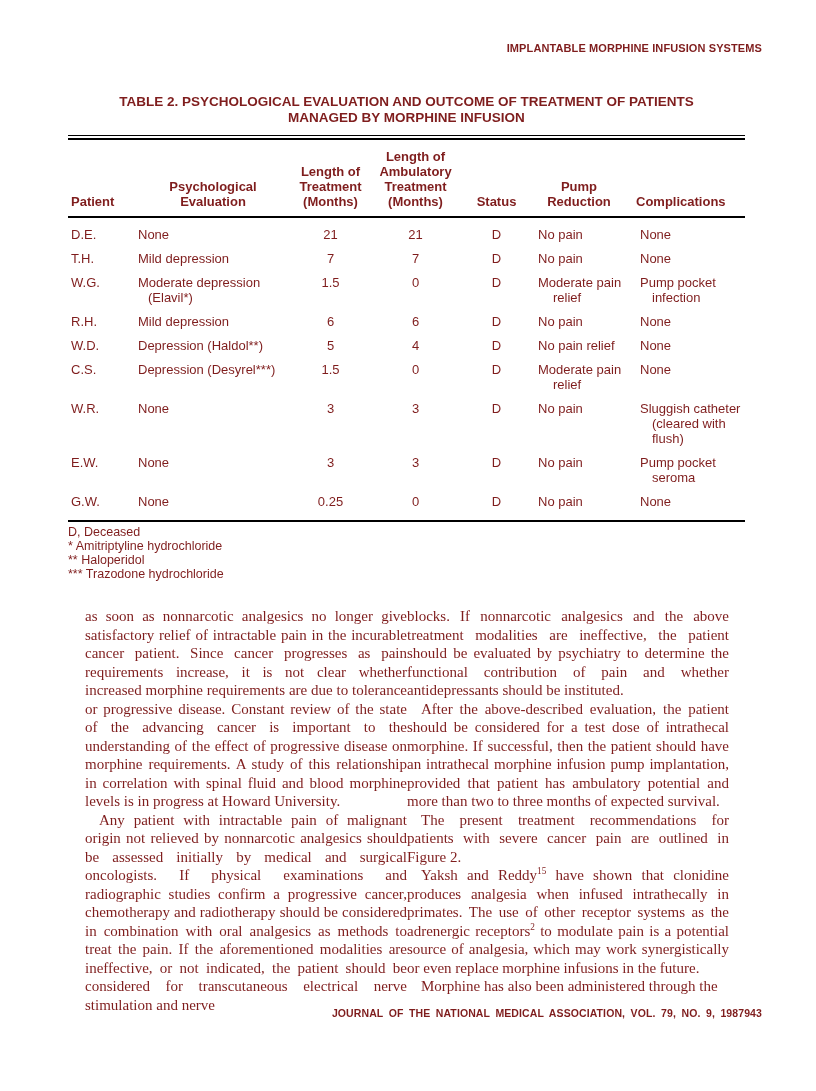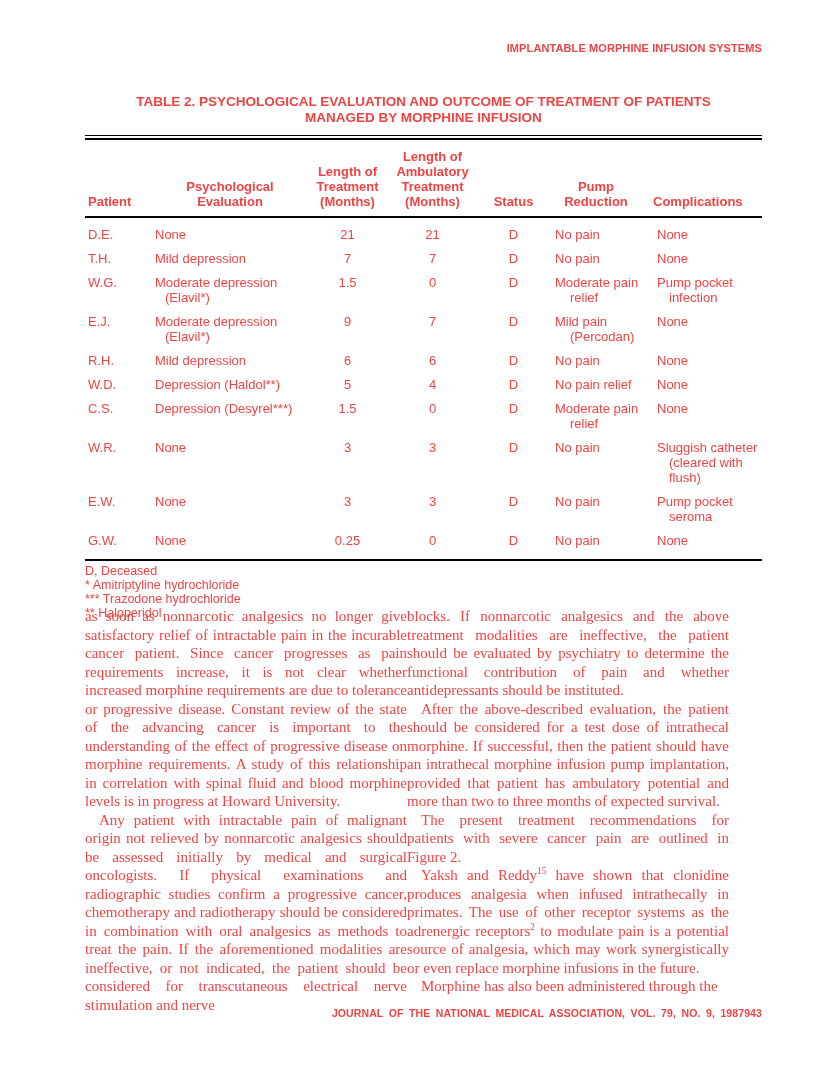--- a/index.html
+++ b/index.html
@@ -1,25 +1,25 @@
 <!DOCTYPE html>
 <html><head>
 <meta charset="utf-8">
 <style>
   html,body { margin:0; padding:0; background:#ffffff; }
   .page {
     position:relative; width:816px; height:1091px; margin:0 auto;
-    background:#ffffff; color:#ef4444; overflow:hidden;
+    background:#ffffff; color:#7f1d1d; overflow:hidden;
     font-family:"Liberation Sans", sans-serif;
   }
   .running-head {
     position:absolute; top:42px; right:54px;
     font-size:11px; font-weight:700; letter-spacing:0.1px; white-space:nowrap;
   }
-  .table-block { position:absolute; top:94px; left:85px; width:677px; }
+  .table-block { position:absolute; top:94px; left:68px; width:677px; }
   .table-title { text-align:center; font-weight:700; font-size:13.5px; line-height:16px; }
   .rule-top { margin-top:9px; height:2px; border-top:1.5px solid #000; border-bottom:2.5px solid #000; }
   table.data { width:100%; border-collapse:collapse; table-layout:fixed; font-size:13px; line-height:15px; }
   th { font-weight:700; vertical-align:bottom; padding:9px 0 7px 0; white-space:pre-line; border-bottom:2.5px solid #000; text-align:center;margin-top:8px; }
   th.c1 { text-align:left; padding-left:3px; }
   th.c7 { text-align:left; padding-left:8px; }
   td { vertical-align:top; padding:9px 0 0 0; }
   td.c1 { text-align:left; padding-left:3px; }
   td.c2 { white-space:pre-line; padding-left:15px; text-indent:-10px; }
   td.c3, td.c4, td.c5 { text-align:center; }
@@ -111,31 +111,20 @@
 (Elavil*)</td>
           <td class="c3">1.5</td>
           <td class="c4">0</td>
           <td class="c5">D</td>
           <td class="c6">Moderate pain
 relief</td>
           <td class="c7">Pump pocket
 infection</td>
         </tr>
           <tr>
-          <td class="c1">E.J.</td>
-          <td class="c2">Moderate depression
-(Elavil*)</td>
-          <td class="c3">9</td>
-          <td class="c4">7</td>
-          <td class="c5">D</td>
-          <td class="c6">Mild pain
-(Percodan)</td>
-          <td class="c7">None</td>
-        </tr>
-          <tr>
           <td class="c1">R.H.</td>
           <td class="c2">Mild depression</td>
           <td class="c3">6</td>
           <td class="c4">6</td>
           <td class="c5">D</td>
           <td class="c6">No pain</td>
           <td class="c7">None</td>
         </tr>
           <tr>
           <td class="c1">W.D.</td>
@@ -185,22 +174,22 @@
           <td class="c5">D</td>
           <td class="c6">No pain</td>
           <td class="c7">None</td>
         </tr>
         </tbody>
     </table>
     <div class="rule-bottom"></div>
     <div class="footnotes">
         <p class="footnote">D, Deceased</p>
         <p class="footnote">* Amitriptyline hydrochloride</p>
+        <p class="footnote">** Haloperidol</p>
         <p class="footnote">*** Trazodone hydrochloride</p>
-        <p class="footnote">** Haloperidol</p>
       </div>
   </div>
 
   <div class="article">
     <div class="col">
         <p class="par"><span>as soon as nonnarcotic analgesics no longer give satisfactory relief of intractable pain in the incurable cancer patient. Since cancer progresses as pain requirements increase, it is not clear whether increased morphine requirements are due to tolerance or progressive disease. Constant review of the state of the advancing cancer is important to the understanding of the effect of progressive disease on morphine requirements. A study of this relationship in correlation with spinal fluid and blood morphine levels is in progress at Howard University.</span></p>
         <p class="par indent"><span>Any patient with intractable pain of malignant origin not relieved by nonnarcotic analgesics should be assessed initially by medical and surgical oncologists. If physical examinations and radiographic studies confirm a progressive cancer, chemotherapy and radiotherapy should be considered in combination with oral analgesics as methods to treat the pain. If the aforementioned modalities are ineffective, or not indicated, the patient should be considered for transcutaneous electrical nerve stimulation and nerve</span></p>
       </div>
     <div class="col">
         <p class="par"><span>blocks. If nonnarcotic analgesics and the above treatment modalities are ineffective, the patient should be evaluated by psychiatry to determine the functional contribution of pain and whether antidepressants should be instituted.</span></p>

